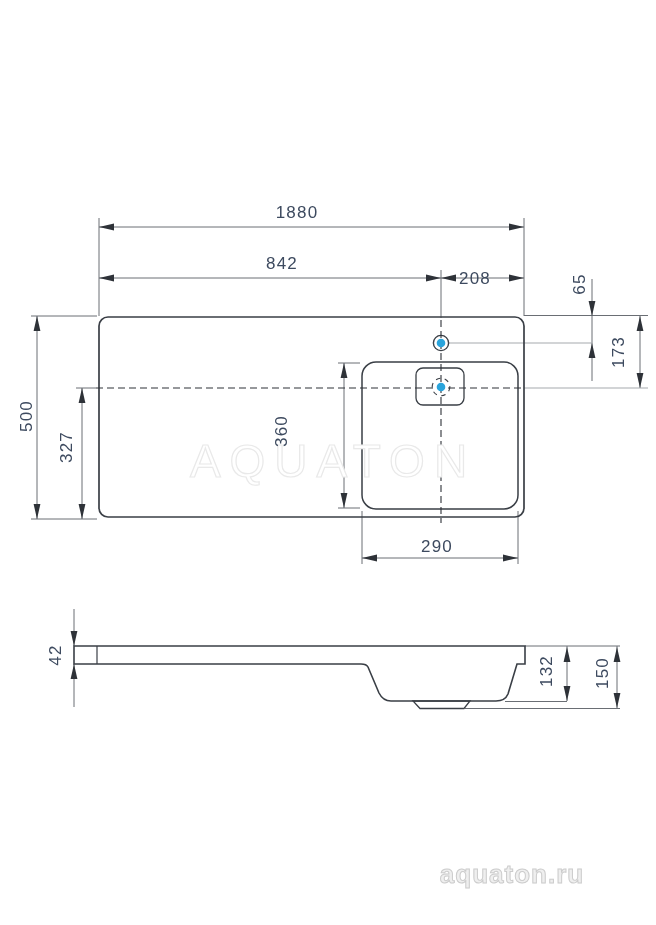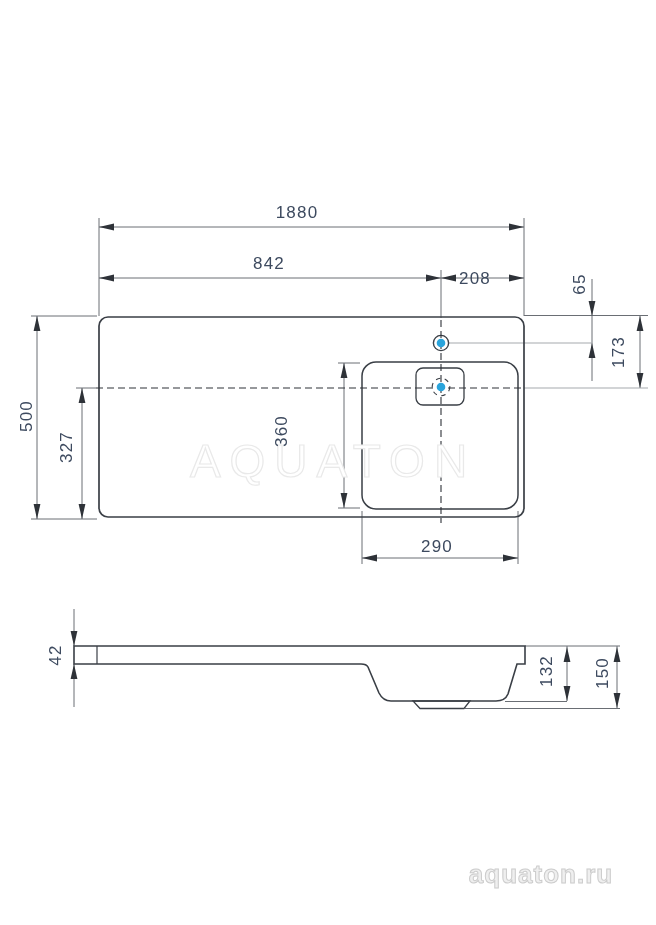--- a/index.html
+++ b/index.html
@@ -5,21 +5,21 @@
   html,body{margin:0;padding:0;background:#fff;}
   #page{position:relative;width:656px;height:925px;background:#fff;overflow:hidden;
         font-family:"Liberation Sans",sans-serif;}
   #drawing-svg{position:absolute;left:0;top:0;}
   .dim{position:absolute;font-size:17px;letter-spacing:1.2px;color:var(--dim-text,#3d4a5f);
        white-space:nowrap;transform:translate(-50%,-50%);line-height:1;}
   .dim.rot{transform:translate(-50%,-50%) rotate(-90deg);}
   .watermark{position:absolute;left:333px;top:461px;transform:translate(-50%,-50%);
        font-size:46px;letter-spacing:9px;font-weight:400;color:#ffffff;
        -webkit-text-stroke:1.2px var(--watermark-gray,#e9e9e9);white-space:nowrap;}
-  .brandlogo{position:absolute;left:541px;top:874px;transform:translate(-50%,-50%);
+  .brandlogo{position:absolute;left:512px;top:874px;transform:translate(-50%,-50%);
        font-size:26px;font-weight:700;letter-spacing:1px;color:#efefef;
        -webkit-text-stroke:1px var(--logo-gray,#cccccc);white-space:nowrap;text-align:center;}
 </style>
 </head>
 <body>
 
 <div id="page">
 
   <svg id="drawing-svg" width="656" height="925" viewBox="0 0 656 925">
 
@@ -117,21 +117,21 @@
         <polygon points="617,647 613.6,662 620.4,662"></polygon>
         <polygon points="617,708 613.6,693 620.4,693"></polygon>
       </g>
     </g>
   </svg>
 
   <div class="watermark">AQUATON</div>
   <div class="brandlogo">aquaton.ru</div>
 
   <div class="dim" style="left:297px;top:212px">1880</div>
-  <div class="dim" style="left:269px;top:263px">842</div>
+  <div class="dim" style="left:282px;top:263px">842</div>
   <div class="dim" style="left:475px;top:278px">208</div>
   <div class="dim rot" style="left:579px;top:284px">65</div>
   <div class="dim rot" style="left:618px;top:352px">173</div>
   <div class="dim rot" style="left:26px;top:416px">500</div>
   <div class="dim rot" style="left:66px;top:447px">327</div>
   <div class="dim rot" style="left:281px;top:431px">360</div>
   <div class="dim" style="left:437px;top:546px">290</div>
   <div class="dim rot" style="left:55px;top:655px">42</div>
   <div class="dim rot" style="left:546px;top:671px">132</div>
   <div class="dim rot" style="left:602px;top:673px">150</div>

